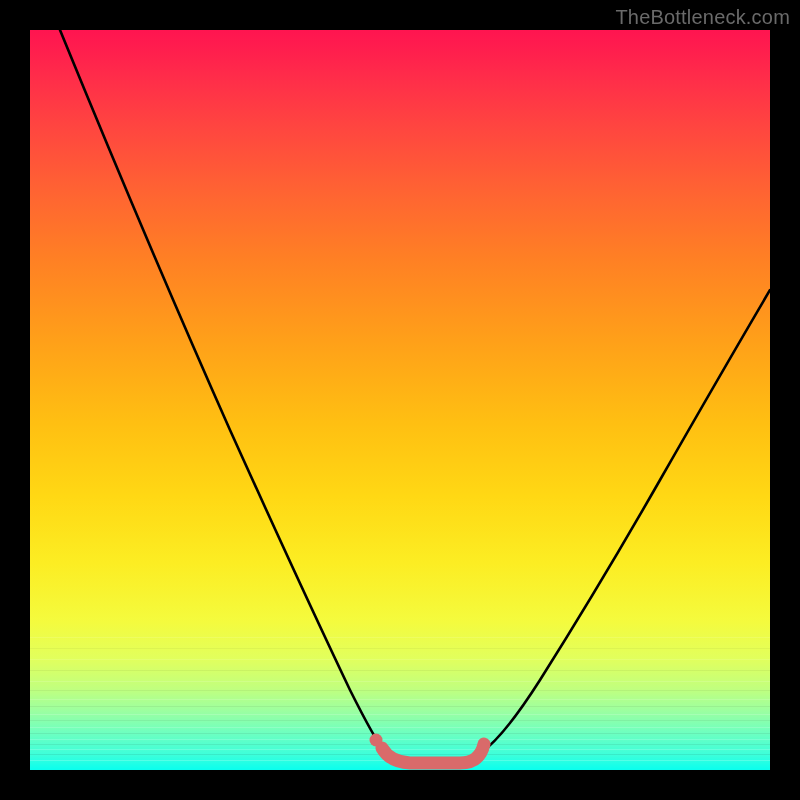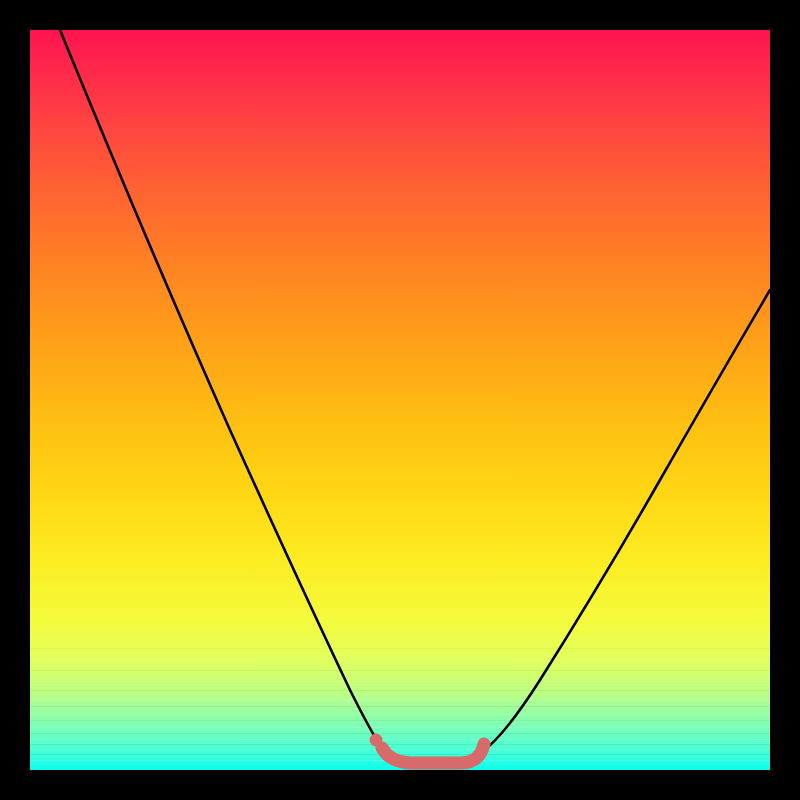--- a/index.html
+++ b/index.html
@@ -117,13 +117,14 @@
 
       <path d="M 352 718
                Q 360 732 380 733
                L 430 733
                Q 450 733 454 714" fill="none" stroke="#d96a6a" stroke-width="13" stroke-linecap="round"></path>
 
       <circle cx="346" cy="710" r="6.5" fill="#d96a6a"></circle>
     </svg>
   </div>
 
+  <div class="watermark">TheBottleneck.com</div>
 </div>
 
 </body></html>

